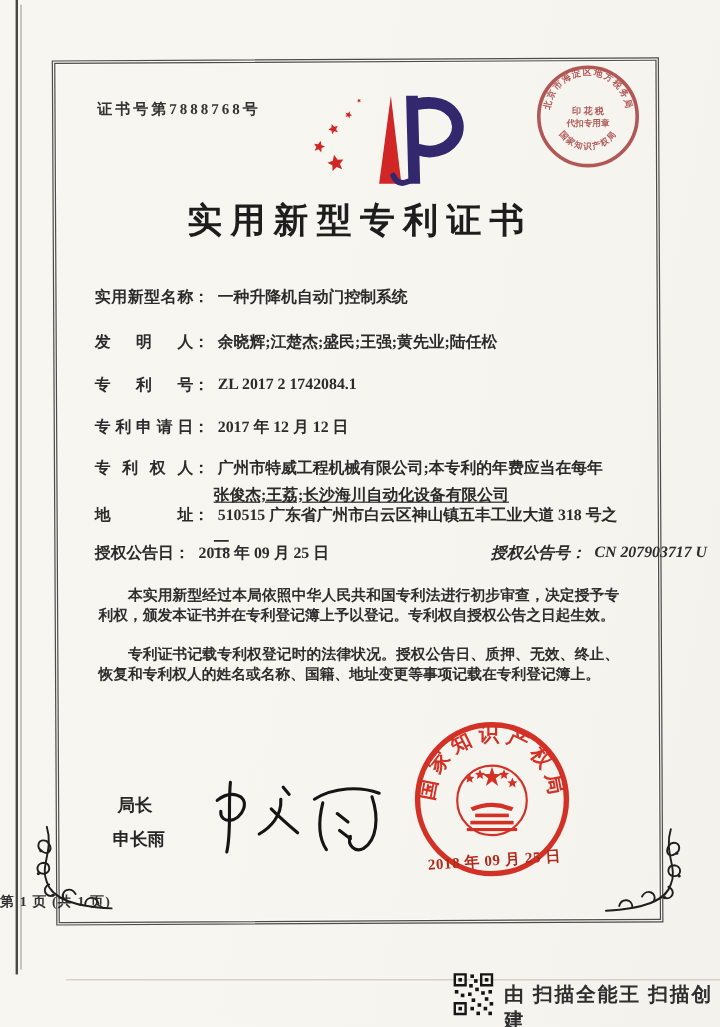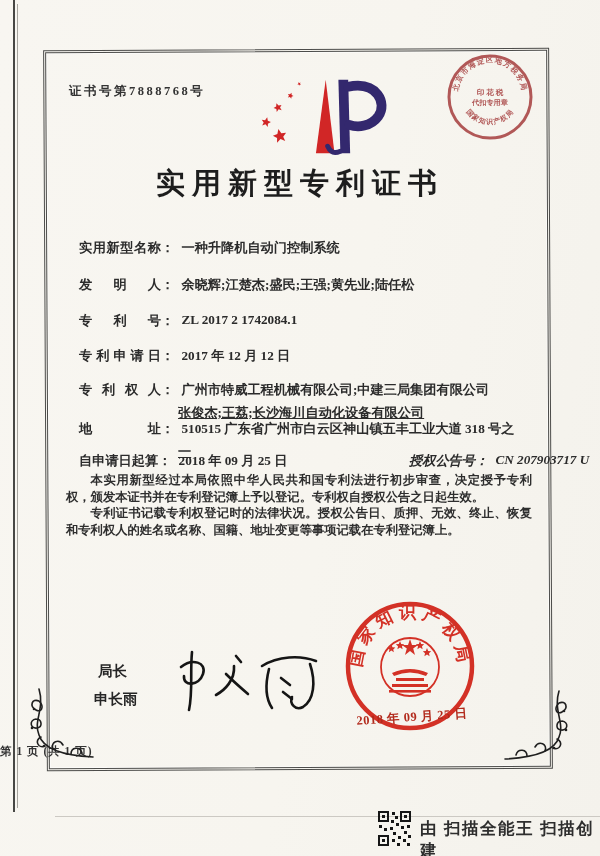--- a/index.html
+++ b/index.html
@@ -9,31 +9,31 @@
     font-family:"Liberation Serif","DejaVu Serif",serif;color:#262626;
   }
   .edge-left{position:absolute;left:13px;top:0;width:2px;height:812px;background:#474744;}
   .edge-left2{position:absolute;left:17px;top:4px;width:1px;height:804px;background:#a6a49e;}
   .edge-bottom{position:absolute;left:55px;top:816px;width:545px;height:1px;background:#ccc9c3;}
   .frame{
     position:absolute;left:45px;top:49px;width:500px;height:715px;
     border:3px double #4c4c4a;transform:rotate(-0.3deg);
     box-shadow:0 0 0 1px rgba(255,255,255,.6) inset;
   }
-  .cert-no{position:absolute;left:69px;top:83px;font-size:12.5px;font-weight:bold;letter-spacing:2.5px;color:#333;}
+  .cert-no{position:absolute;left:81px;top:83px;font-size:12.5px;font-weight:bold;letter-spacing:2.5px;color:#333;}
   .logo{position:absolute;left:238px;top:74px;width:150px;height:86px;}
   .title{position:absolute;left:0;top:164px;width:600px;text-align:center;font-size:29px;font-weight:bold;letter-spacing:7px;color:#1d1d1d;}
   .row{position:absolute;left:64px;width:472px;font-size:13.2px;font-weight:bold;color:#2b2b2b;white-space:nowrap;margin-left:15px;}
   .lbl{display:inline-block;width:82px;text-align:justify;text-align-last:justify;vertical-align:top;}
   .colon{display:inline-block;vertical-align:top;}
   .val{display:inline-block;margin-left:4px;vertical-align:top;white-space:normal;}
   .val2{display:block;margin-left:99px;margin-top:5px;font-size:13.2px;font-weight:bold;text-decoration:underline;}
   .pair-right{position:absolute;left:330px;top:0;font-style:italic;}
   .bodytext{position:absolute;left:66px;top:472px;width:466px;}
-  .bodytext p{margin:0;text-indent:2em;text-align:justify;font-size:12.3px;line-height:16.6px;font-weight:600;color:#2e2e2e;}
+  .bodytext p{margin:16px;text-indent:2em;text-align:justify;font-size:12.3px;line-height:16.6px;font-weight:600;color:#2e2e2e;}
   .director-title{position:absolute;left:98px;top:662px;font-size:14.5px;font-weight:bold;}
   .director-name{position:absolute;left:94px;top:690px;font-size:14.5px;font-weight:bold;}
   .signature{position:absolute;left:162px;top:642px;width:172px;height:78px;}
   .main-seal{position:absolute;left:341px;top:597px;width:138px;height:138px;opacity:.95;}
   .seal-date{position:absolute;left:349px;top:709px;width:126px;text-align:center;font-size:12.5px;font-weight:bold;color:#b22a1c;transform:rotate(-4deg);letter-spacing:.5px;}
   .page-footer{position:absolute;left:0;top:744px;width:560px;text-align:left;font-size:11.5px;font-weight:bold;letter-spacing:1px;color:#333;}
   .tax-stamp{position:absolute;left:445px;top:52px;width:90px;height:90px;opacity:.88;}
   .flourish{position:absolute;width:66px;height:76px;}
   .flourish.bl{left:29px;top:687px;}
   .flourish.br{left:503px;top:689px;transform:scaleX(-1);}
@@ -90,32 +90,32 @@
     <span class="val">ZL 2017 2 1742084.1</span>
   </div>
 
   <div class="row" style="top:347px">
     <span class="lbl">专利申请日</span><span class="colon">：</span>
     <span class="val">2017 年 12 月 12 日</span>
   </div>
 
   <div class="row" style="top:381px">
     <span class="lbl">专利权人</span><span class="colon">：</span>
-    <span class="val">广州市特威工程机械有限公司;中建三局集团有限公司</span>
+    <span class="val">广州市特威工程机械有限公司;本专利的年费应当在每年</span>
     <span class="val2">张俊杰;王荔;长沙海川自动化设备有限公司</span>
   </div>
 
   <div class="row" style="top:420px">
     <span class="lbl">地址</span><span class="colon">：</span>
     <span class="val">510515 广东省广州市白云区神山镇五丰工业大道 318 号之</span>
     <span class="val2">一</span>
   </div>
 
   <div class="row" style="top:452px">
-    <span>自申请日起算</span><span class="colon">：</span>
+    <span>授权公告日</span><span class="colon">：</span>
     <span class="val">2018 年 09 月 25 日</span>
     <span class="pair-right">
       <span>授权公告号</span><span class="colon">：</span>
       <span class="val">CN 207903717 U</span>
     </span>
   </div>
 
   <div class="bodytext">
     <p>本实用新型经过本局依照中华人民共和国专利法进行初步审查，决定授予专利权，颁发本证书并在专利登记簿上予以登记。专利权自授权公告之日起生效。</p>
     <p>专利证书记载专利权登记时的法律状况。授权公告日、质押、无效、终止、恢复和专利权人的姓名或名称、国籍、地址变更等事项记载在专利登记簿上。</p>

